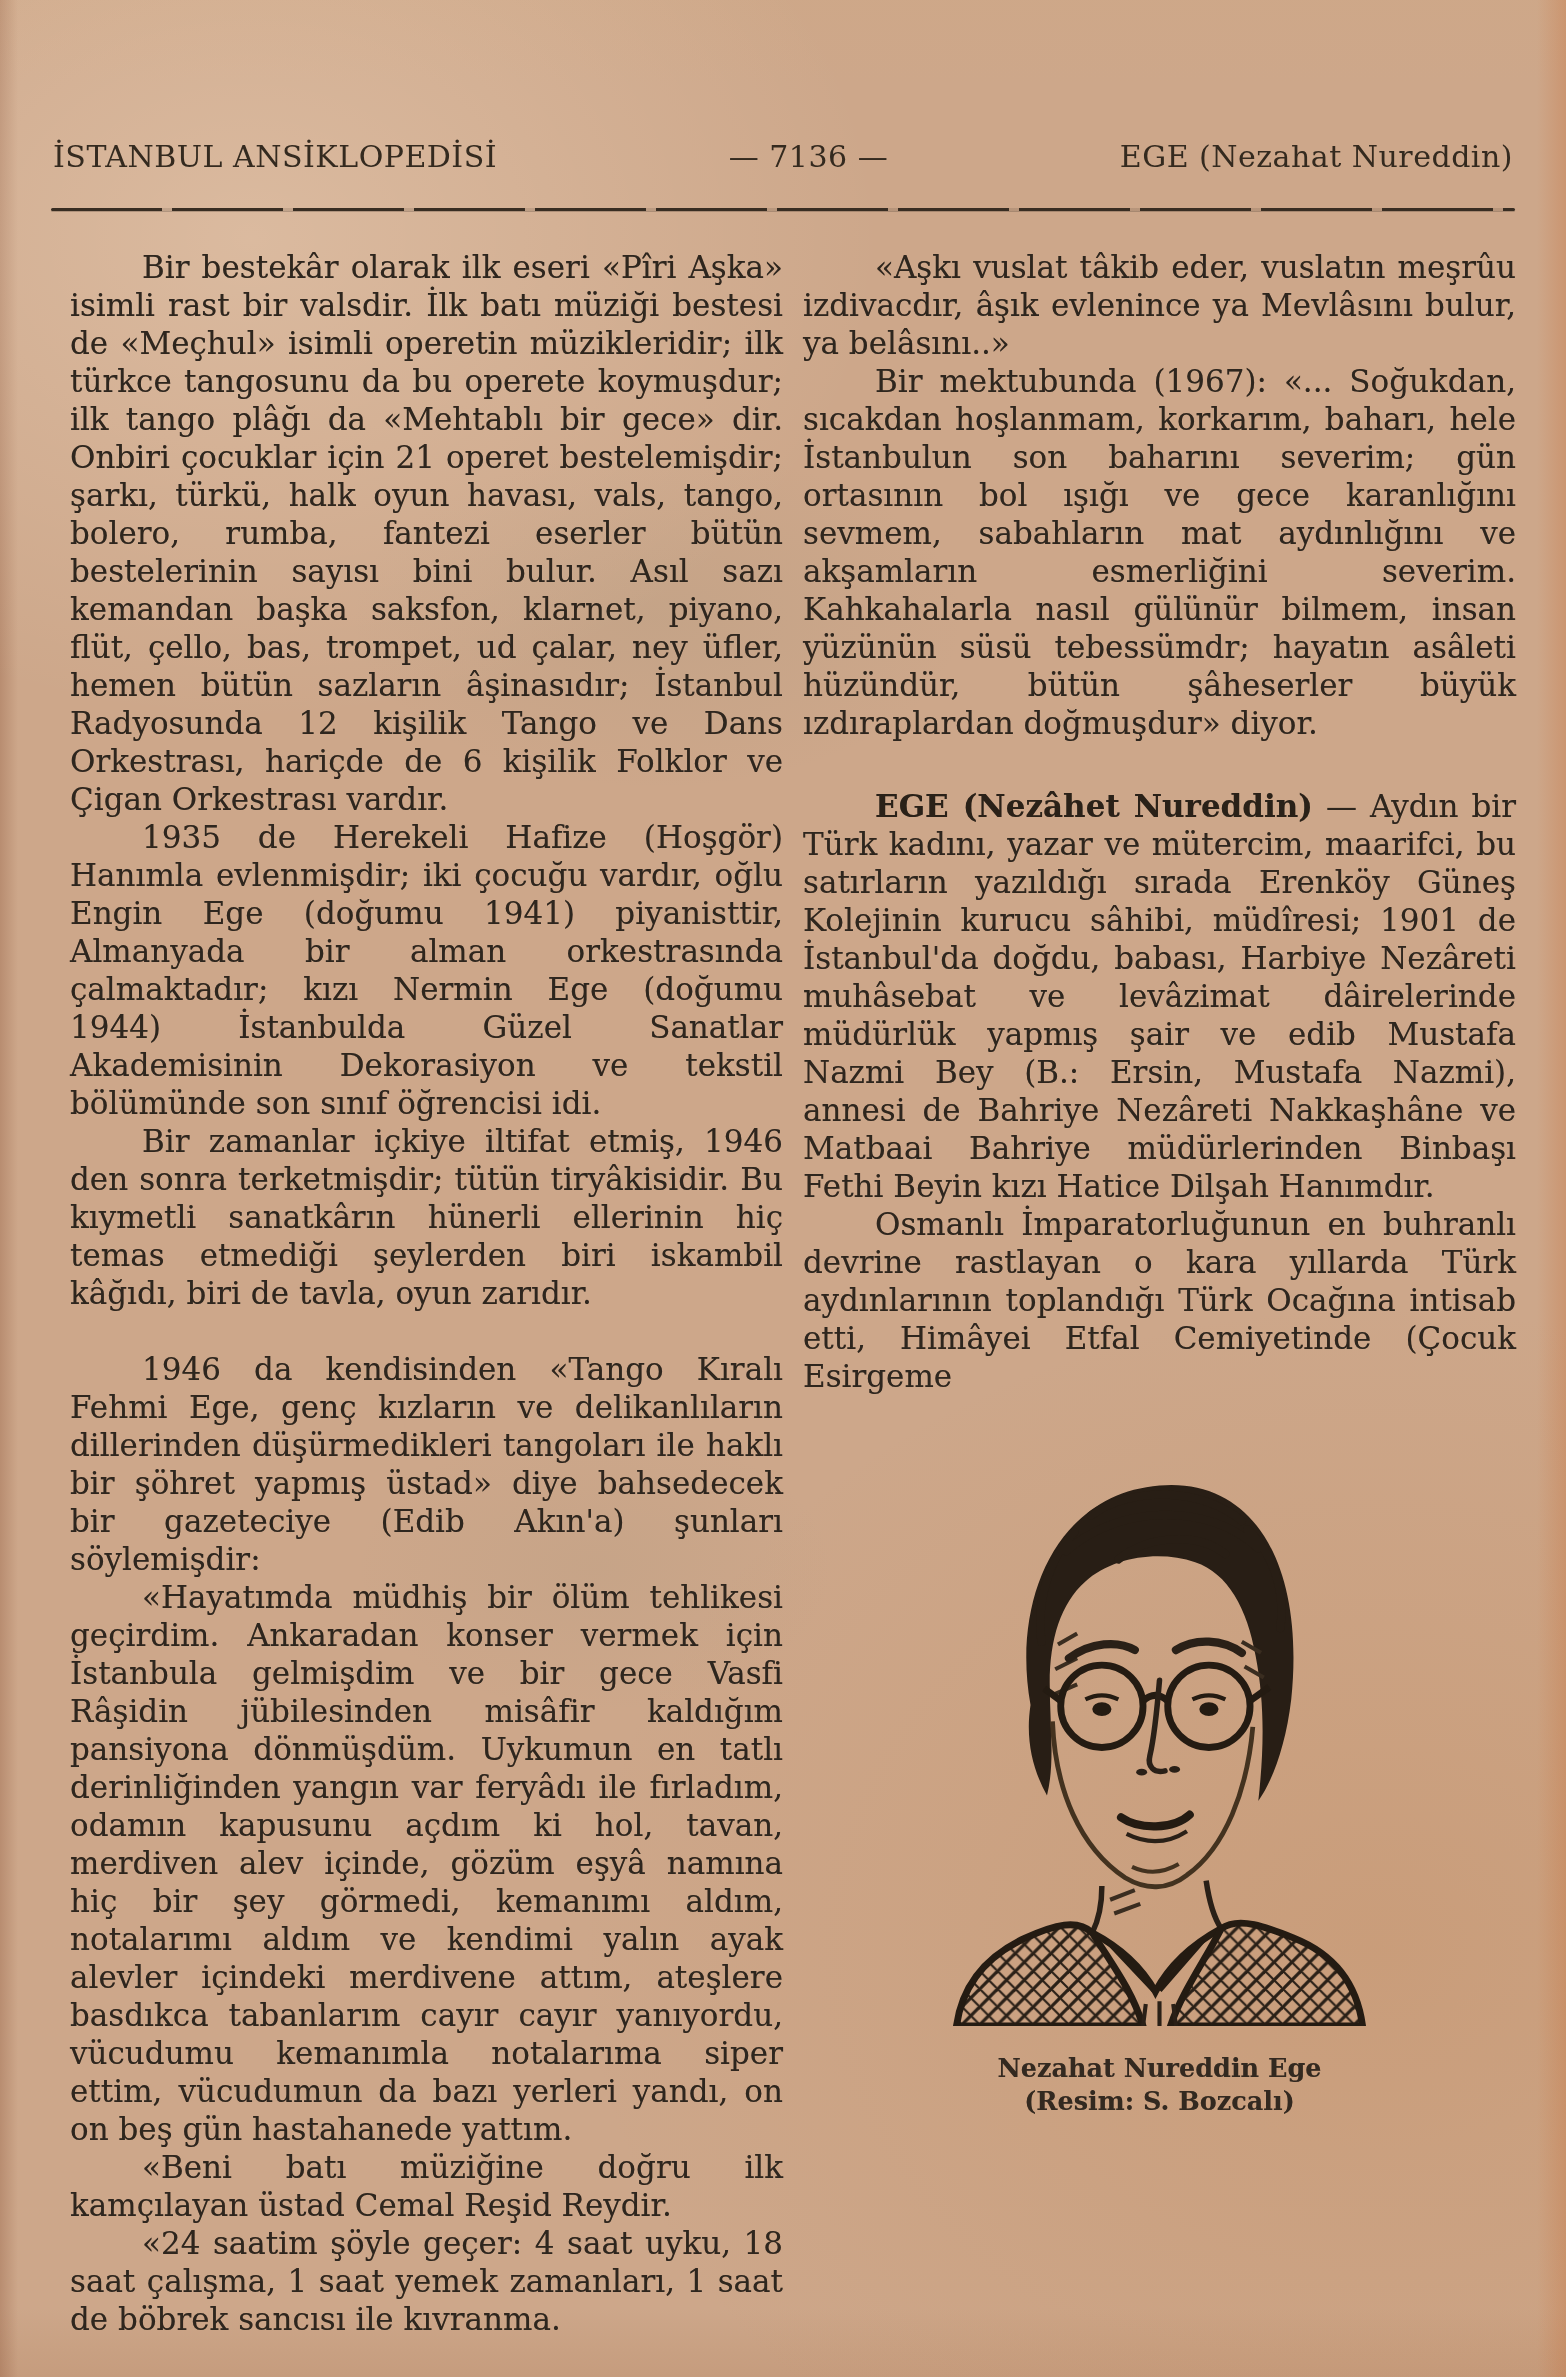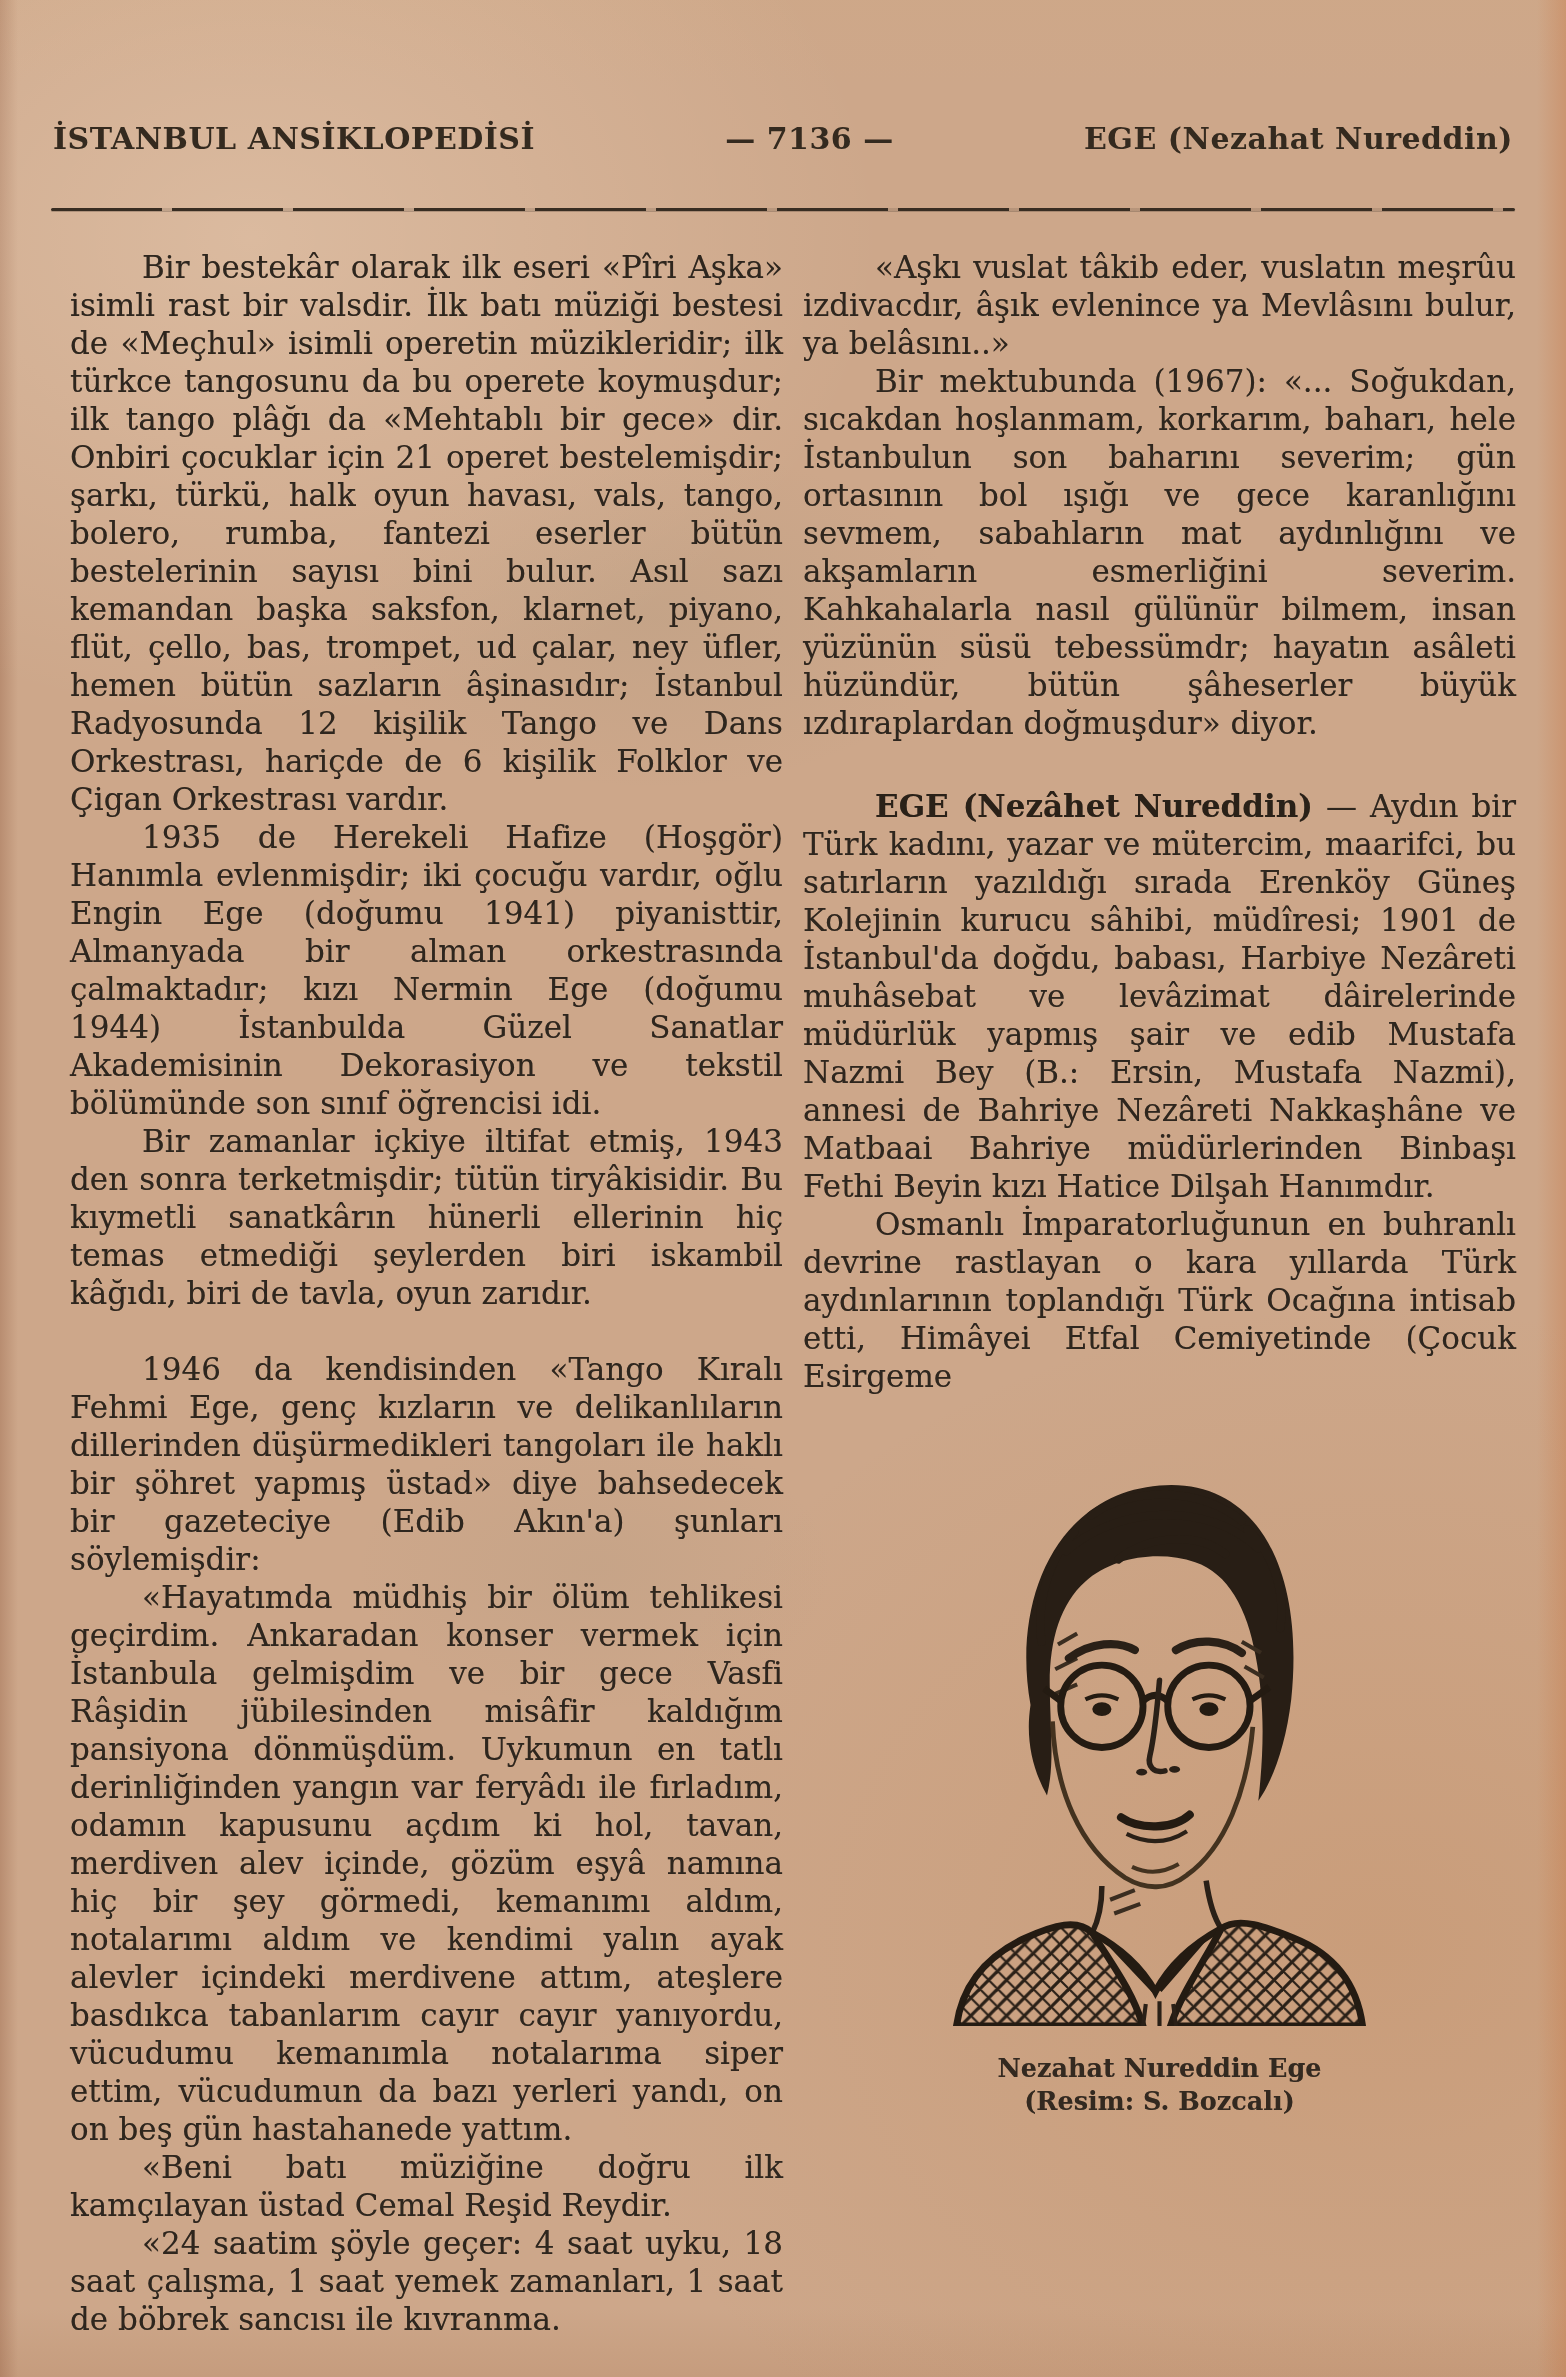--- a/index.html
+++ b/index.html
@@ -16,23 +16,23 @@
       radial-gradient(477px 265px at 42% 26%, rgba(120,132,112,0.10), transparent 65%),
       radial-gradient(371px 223px at 38% 66%, rgba(120,128,108,0.08), transparent 65%),
       radial-gradient(1114px 902px at 88% 82%, rgba(186,116,58,0.20), transparent 72%),
       linear-gradient(90deg, rgba(110,48,22,0.22) 0px, transparent 18px),
       linear-gradient(270deg, rgba(196,98,40,0.26) 0px, transparent 29px),
       linear-gradient(0deg, rgba(150,88,48,0.14) 0px, transparent 69px),
       linear-gradient(180deg, rgba(210,170,130,0.18) 0px, transparent 85px);
     color:#2f2720;
   }
   .hdr{
-    position:absolute;left:53px;top:121px;width:1460px;
+    position:absolute;left:53px;top:139px;width:1460px;
     display:flex;justify-content:space-between;align-items:baseline;
-    font-weight:700;font-size:30px;letter-spacing:0.5px;color:#342a1f;
+    font-weight:400;font-size:30px;letter-spacing:0.5px;color:#342a1f;
     white-space:nowrap;
   }
   .rule{
     position:absolute;left:51px;top:208px;width:1464px;height:3.2px;
     background:repeating-linear-gradient(90deg,#382d22 0 111px, rgba(56,45,34,0.15) 111px 121px);
     border-radius:1.6px;
     box-shadow:0 1.1px 0 rgba(56,45,34,0.25);
   }
   .col{
     position:absolute;top:248px;width:713px;
@@ -63,21 +63,21 @@
     <span>İSTANBUL ANSİKLOPEDİSİ</span>
     <span>— 7136 —</span>
     <span>EGE (Nezahat Nureddin)</span>
   </header>
 
   <div class="rule"></div>
 
   <section class="col col-left">
     <p>Bir bestekâr olarak ilk eseri «Pîri Aşka» isimli rast bir valsdir. İlk batı müziği bestesi de «Meçhul» isimli operetin müzikleridir; ilk türkce tangosunu da bu operete koymuşdur; ilk tango plâğı da «Mehtablı bir gece» dir. Onbiri çocuklar için 21 operet bestelemişdir; şarkı, türkü, halk oyun havası, vals, tango, bolero, rumba, fantezi eserler bütün bestelerinin sayısı bini bulur. Asıl sazı kemandan başka saksfon, klarnet, piyano, flüt, çello, bas, trompet, ud çalar, ney üfler, hemen bütün sazların âşinasıdır; İstanbul Radyosunda 12 kişilik Tango ve Dans Orkestrası, hariçde de 6 kişilik Folklor ve Çigan Orkestrası vardır.</p>
     <p>1935 de Herekeli Hafize (Hoşgör) Hanımla evlenmişdir; iki çocuğu vardır, oğlu Engin Ege (doğumu 1941) piyanisttir, Almanyada bir alman orkestrasında çalmaktadır; kızı Nermin Ege (doğumu 1944) İstanbulda Güzel Sanatlar Akademisinin Dekorasiyon ve tekstil bölümünde son sınıf öğrencisi idi.</p>
-    <p>Bir zamanlar içkiye iltifat etmiş, 1943 den sonra terketmişdir; tütün tiryâkisidir. Bu kıymetli sanatkârın hünerli ellerinin hiç temas etmediği şeylerden biri iskambil kâğıdı, biri de tavla, oyun zarıdır.</p>
+    <p>Bir zamanlar içkiye iltifat etmiş, 1946 den sonra terketmişdir; tütün tiryâkisidir. Bu kıymetli sanatkârın hünerli ellerinin hiç temas etmediği şeylerden biri iskambil kâğıdı, biri de tavla, oyun zarıdır.</p>
     <p class="gap">1946 da kendisinden «Tango Kıralı Fehmi Ege, genç kızların ve delikanlıların dillerinden düşürmedikleri tangoları ile haklı bir şöhret yapmış üstad» diye bahsedecek bir gazeteciye (Edib Akın'a) şunları söylemişdir:</p>
     <p>«Hayatımda müdhiş bir ölüm tehlikesi geçirdim. Ankaradan konser vermek için İstanbula gelmişdim ve bir gece Vasfi Râşidin jübilesinden misâfir kaldığım pansiyona dönmüşdüm. Uykumun en tatlı derinliğinden yangın var feryâdı ile fırladım, odamın kapusunu açdım ki hol, tavan, merdiven alev içinde, gözüm eşyâ namına hiç bir şey görmedi, kemanımı aldım, notalarımı aldım ve kendimi yalın ayak alevler içindeki merdivene attım, ateşlere basdıkca tabanlarım cayır cayır yanıyordu, vücudumu kemanımla notalarıma siper ettim, vücudumun da bazı yerleri yandı, on on beş gün hastahanede yattım.</p>
     <p>«Beni batı müziğine doğru ilk kamçılayan üstad Cemal Reşid Reydir.</p>
     <p>«24 saatim şöyle geçer: 4 saat uyku, 18 saat çalışma, 1 saat yemek zamanları, 1 saat de böbrek sancısı ile kıvranma.</p>
   </section>
 
   <section class="col col-right">
     <p>«Aşkı vuslat tâkib eder, vuslatın meşrûu izdivacdır, âşık evlenince ya Mevlâsını bulur, ya belâsını..»</p>
     <p>Bir mektubunda (1967): «... Soğukdan, sıcakdan hoşlanmam, korkarım, baharı, hele İstanbulun son baharını severim; gün ortasının bol ışığı ve gece karanlığını sevmem, sabahların mat aydınlığını ve akşamların esmerliğini severim. Kahkahalarla nasıl gülünür bilmem, insan yüzünün süsü tebessümdr; hayatın asâleti hüzündür, bütün şâheserler büyük ızdıraplardan doğmuşdur» diyor.</p>
     <p class="entry"><b>EGE (Nezâhet Nureddin)</b> <span>— Aydın bir Türk kadını, yazar ve mütercim, maarifci, bu satırların yazıldığı sırada Erenköy Güneş Kolejinin kurucu sâhibi, müdîresi; 1901 de İstanbul'da doğdu, babası, Harbiye Nezâreti muhâsebat ve levâzimat dâirelerinde müdürlük yapmış şair ve edib Mustafa Nazmi Bey (B.: Ersin, Mustafa Nazmi), annesi de Bahriye Nezâreti Nakkaşhâne ve Matbaai Bahriye müdürlerinden Binbaşı Fethi Beyin kızı Hatice Dilşah Hanımdır.</span></p>

